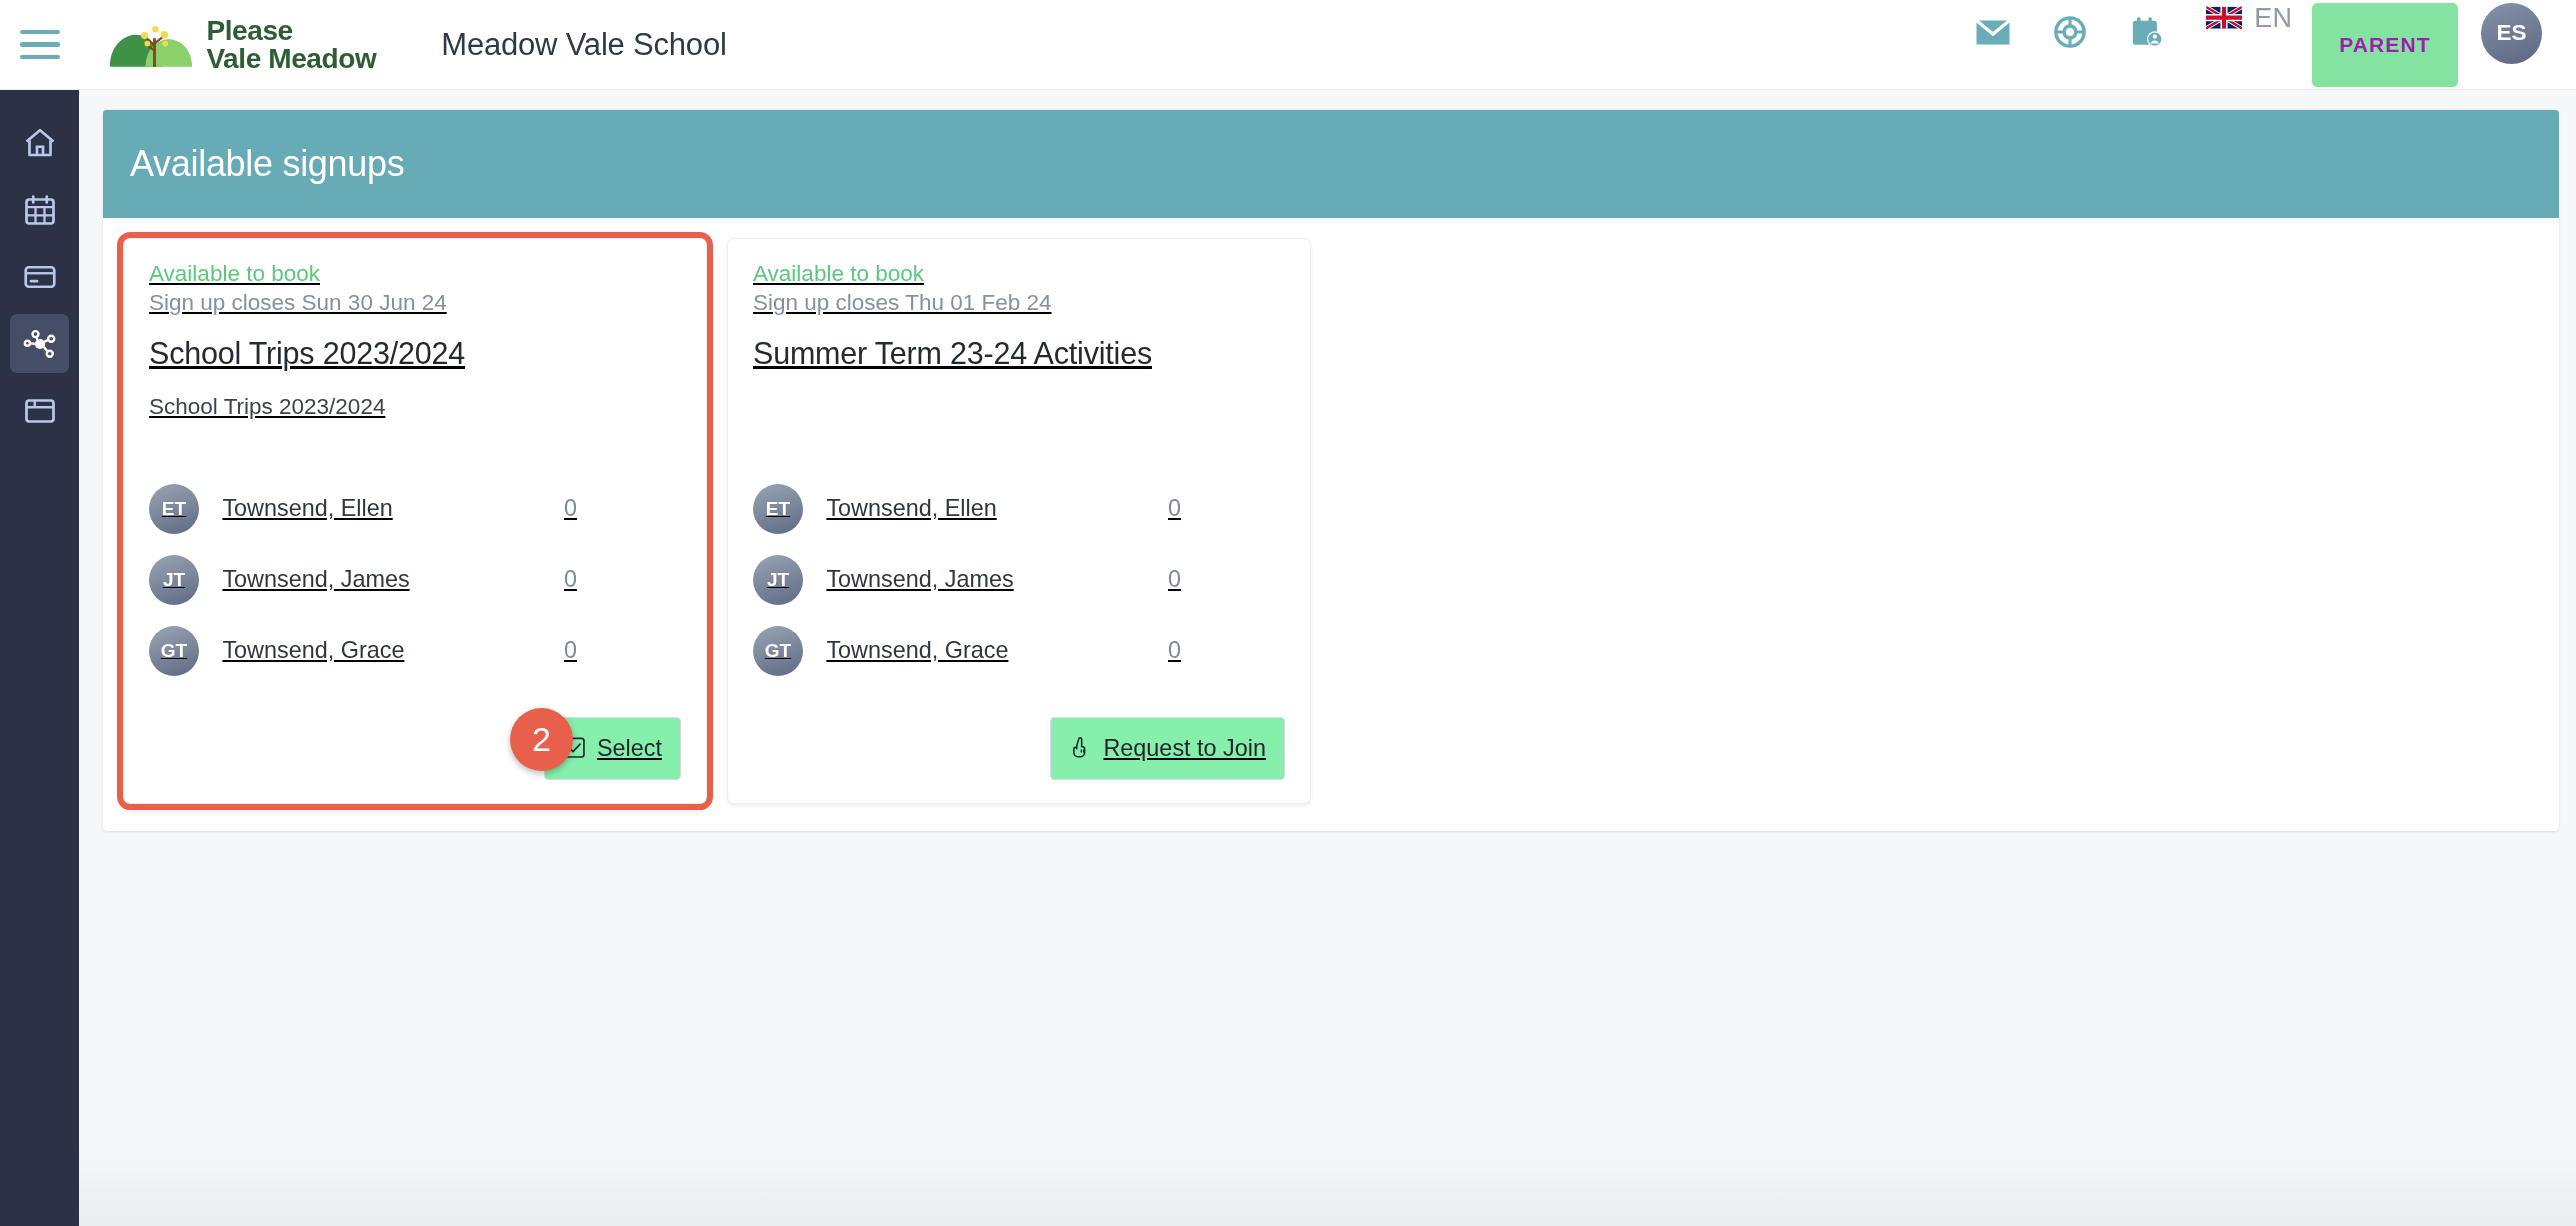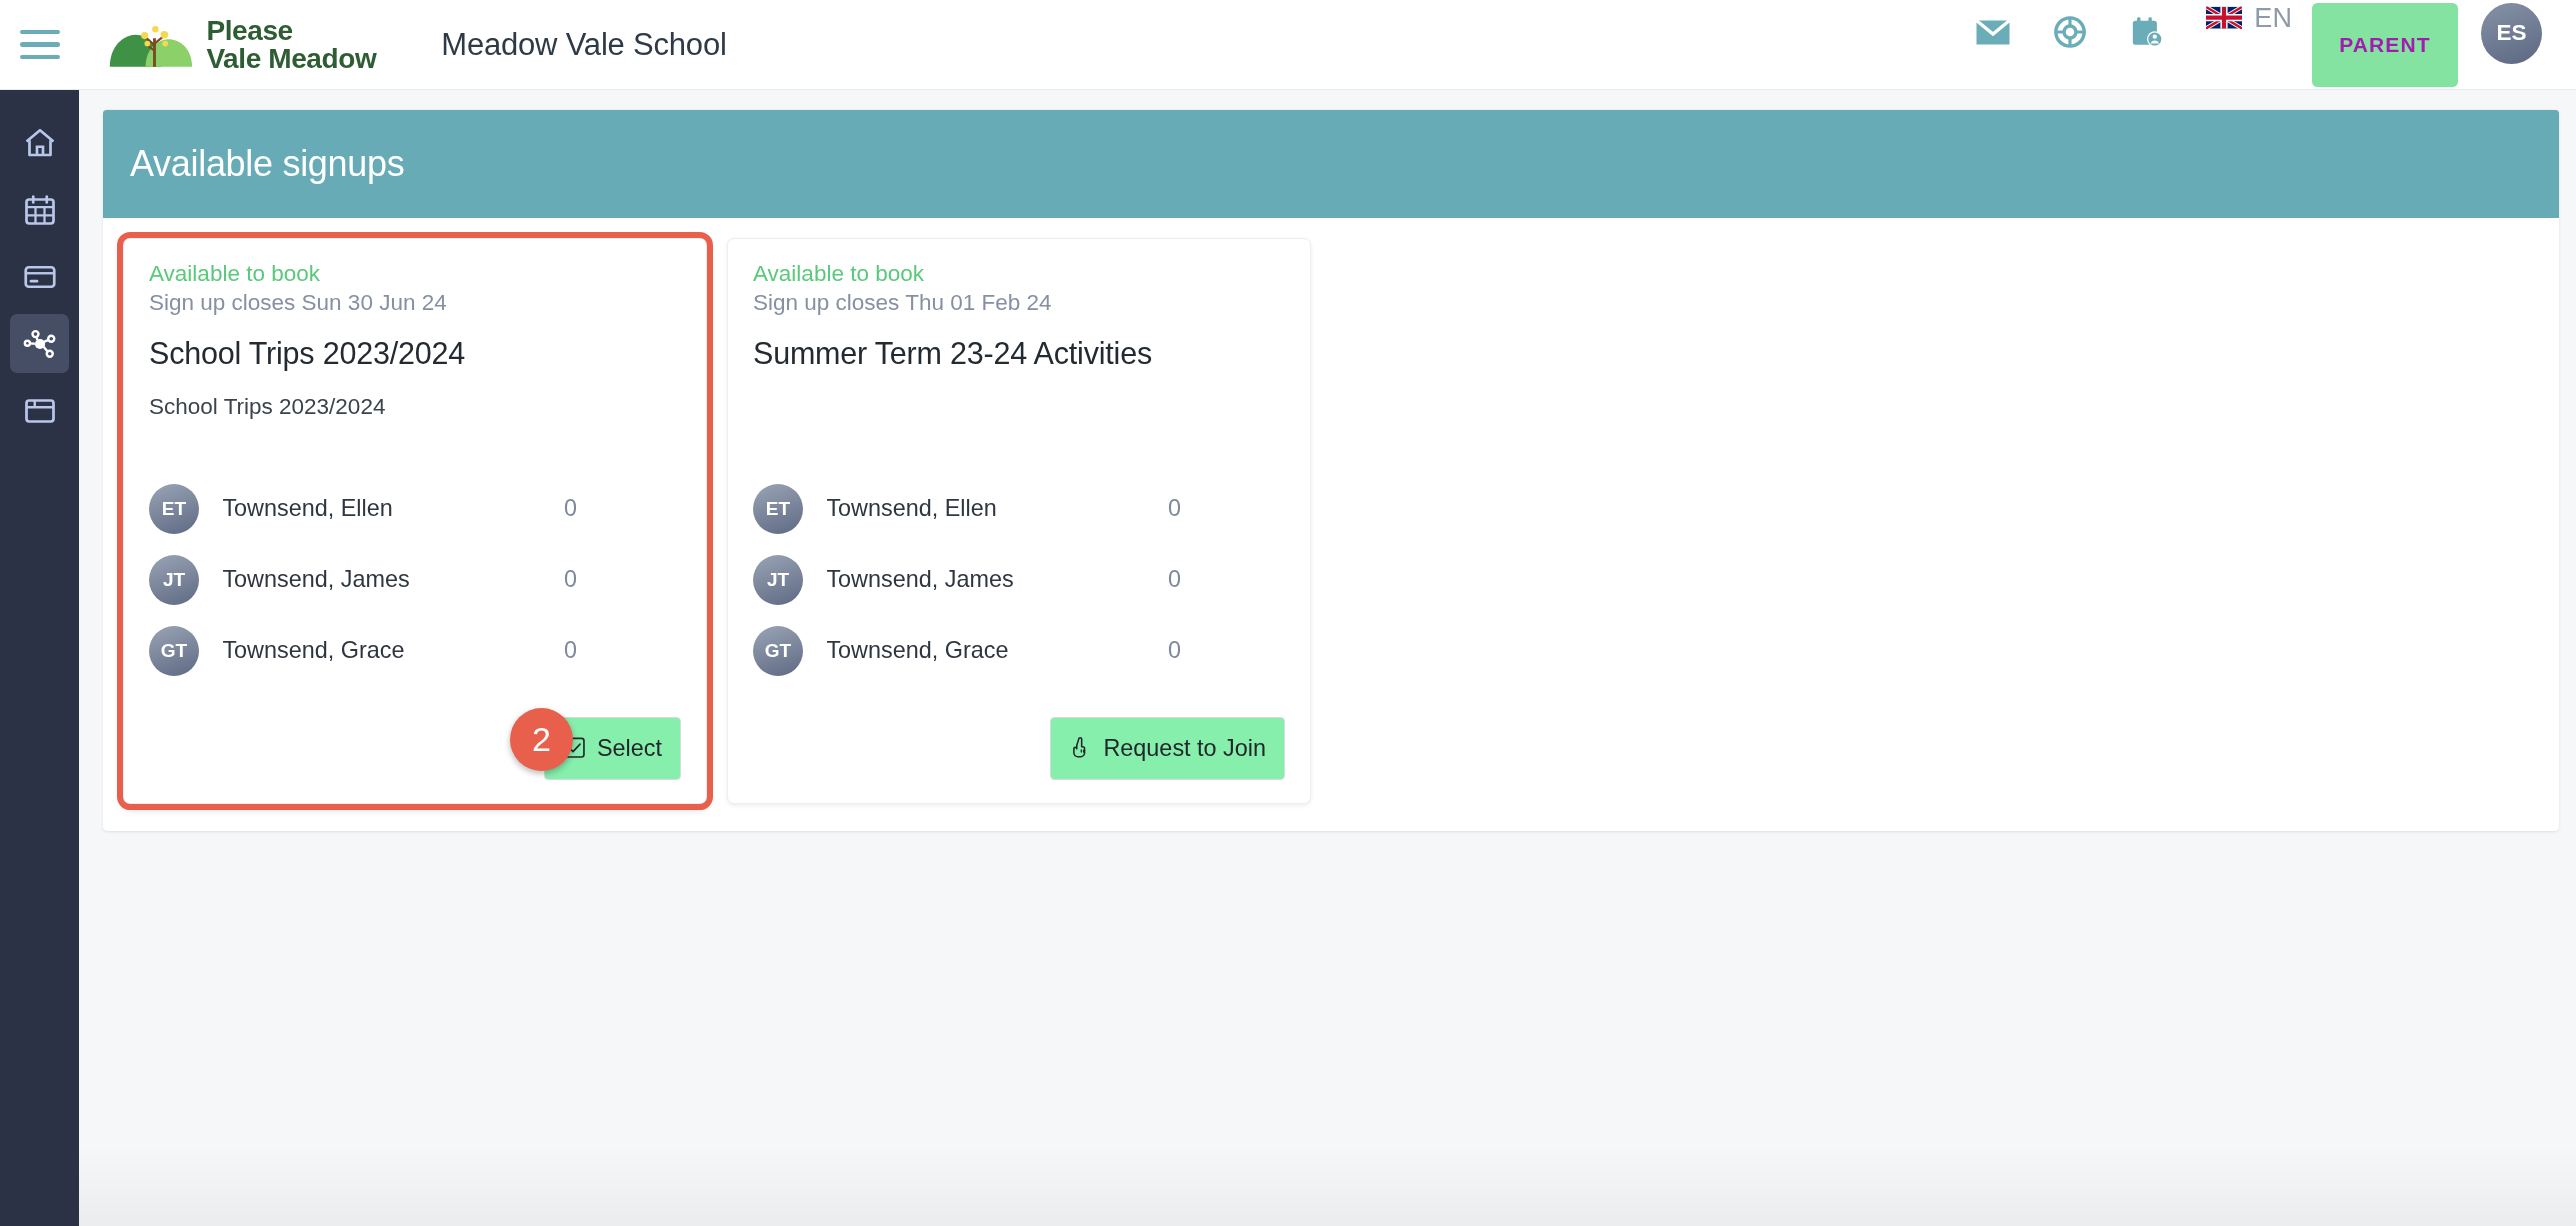--- a/index.html
+++ b/index.html
@@ -116,20 +116,21 @@
   .card {
     width: 584px;
     background: #ffffff;
     border: 0.9px solid #eceef0;
     border-radius: 7.2px;
     box-shadow: 0 1.8px 4.5px rgba(0,0,0,0.07);
     padding: 21.6px 25px 23.4px 25px;
     display: flex; flex-direction: column;
     min-height: 566px;
     position: relative;
+    text-decoration: underline;
   }
   .card-hl {
     position: relative;
     outline: 6.3px solid #e8604c;
     outline-offset: 0px;
     box-shadow: 0 3.6px 8px rgba(0,0,0,0.25);
   }
   .status { color: #5bc97b; font-size: 22.5px; margin-bottom: 3.6px; }
   .closes { color: #8590a3; font-size: 22.5px; }
   .card-title { font-size: 30.5px; color: #232a31; margin: 20px 0 0 0; font-weight: 400; letter-spacing: -0.2px; }

